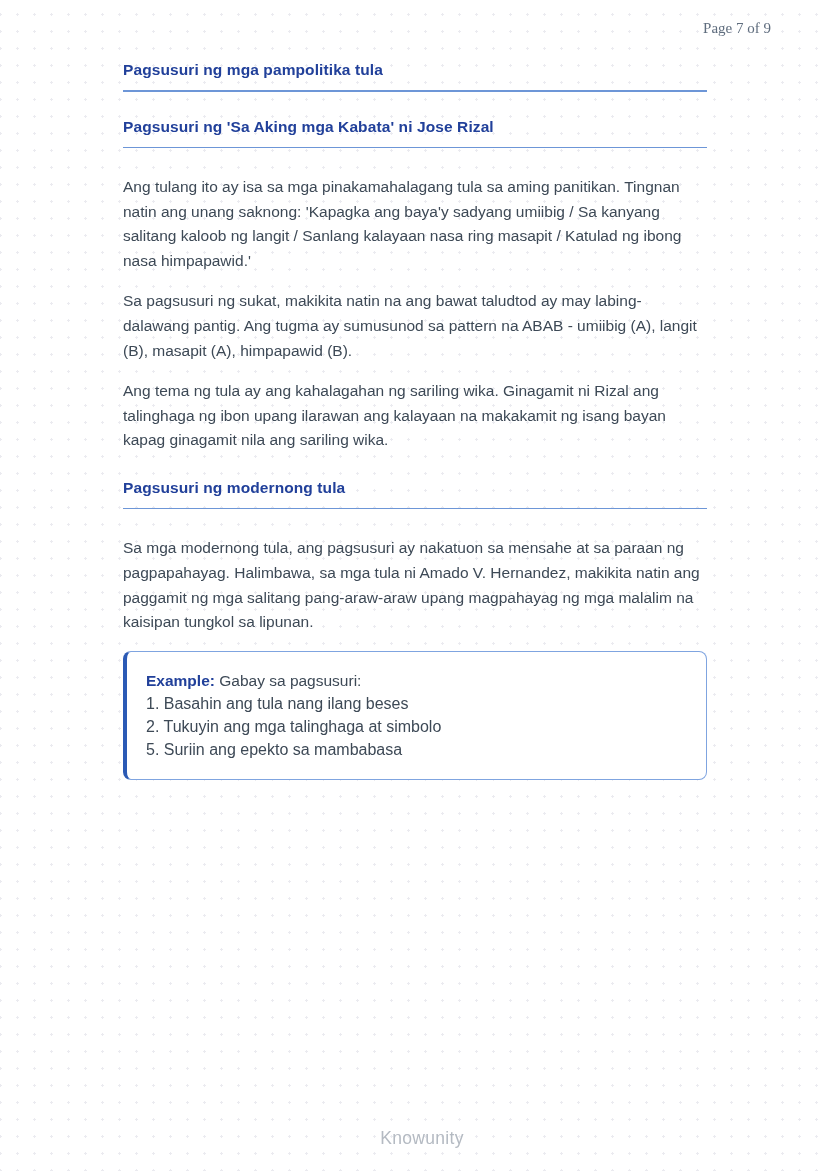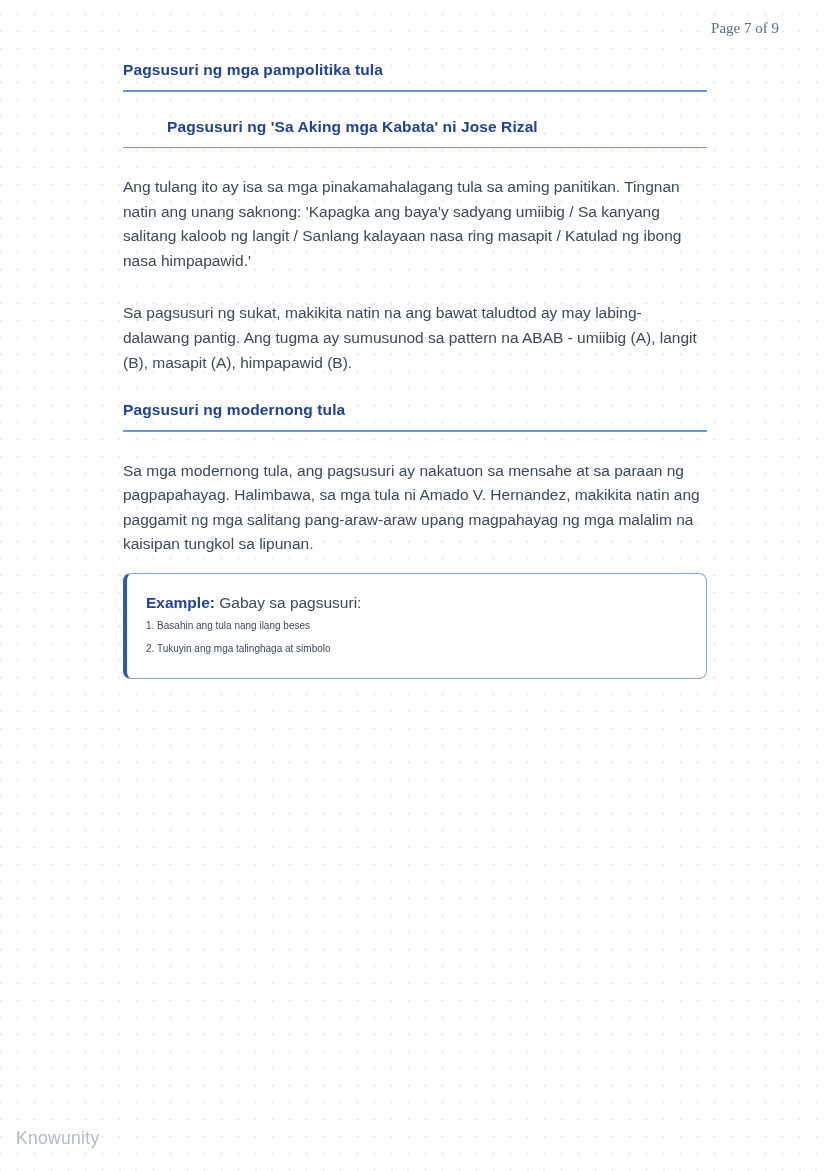--- a/index.html
+++ b/index.html
@@ -17,21 +17,21 @@
     background-color: #ffffff;
     background-image: radial-gradient(circle, #ebebf0 1.1px, transparent 1.1px);
     background-size: 17px 17px;
     background-position: 9px 6px;
     overflow: hidden;
   }
 
   .page-number {
     position: absolute;
     top: 20px;
-    right: 49px;
+    right: 57px;
     font-family: "Liberation Serif", serif;
     font-size: 15px;
     color: #5f6d7e;
     text-align: right;
   }
 
   .content {
     position: absolute;
     top: 0;
     left: 123px;
@@ -47,28 +47,28 @@
     letter-spacing: 0.1px;
   }
 
   .rule {
     width: 100%;
     height: 1.5px;
     background: #6d96d7;
     margin-top: 11px;
   }
 
-  .section-heading.sub { margin-top: 25px; margin-left: 44px; }
+  .section-heading.sub { margin-top: 25px; }
   .section-heading.h3  { margin-top: 25px; }
 
   .para {
     font-size: 15.5px;
     line-height: 24.6px;
     color: #3d4956;
-    margin-top: 28px;
+    margin-top: 16px;
   }
   .para.first { margin-top: 27px; }
 
   .example-box {
     margin-top: 16px;
     width: 100%;
     border: 1px solid #7fa4e0;
     border-left: 4px solid #2b5ab5;
     border-radius: 8px;
     padding: 17px 20px 18px 19px;
@@ -80,30 +80,31 @@
     line-height: 23px;
     color: #3d4956;
   }
 
   .example-label {
     font-weight: bold;
     color: #21409a;
   }
 
   .example-item {
-    font-size: 10px;
+    font-size: 16px;
     line-height: 23px;
     color: #3d4956;
   }
 
   .footer-brand {
     position: absolute;
     top: 1128px;
     left: 16px;
     right: 0;
+    text-align: center;
     font-size: 17.5px;
     letter-spacing: 0.3px;
     color: #b4bac2;
   }
 </style>
 </head>
 <body>
 
 <div class="page">
 
@@ -114,32 +115,34 @@
     <div class="section-heading">Pagsusuri ng mga pampolitika tula</div>
     <div class="rule"></div>
 
     <div class="section-heading sub">Pagsusuri ng 'Sa Aking mga Kabata' ni Jose Rizal</div>
     <div class="rule"></div>
 
     <p class="para first">Ang tulang ito ay isa sa mga pinakamahalagang tula sa aming panitikan. Tingnan natin ang unang saknong: 'Kapagka ang baya'y sadyang umiibig / Sa kanyang salitang kaloob ng langit / Sanlang kalayaan nasa ring masapit / Katulad ng ibong nasa himpapawid.'</p>
 
     <p class="para">Sa pagsusuri ng sukat, makikita natin na ang bawat taludtod ay may labing-dalawang pantig. Ang tugma ay sumusunod sa pattern na ABAB - umiibig (A), langit (B), masapit (A), himpapawid (B).</p>
 
+    <p class="para">Ang tema ng tula ay ang kahalagahan ng sariling wika. Ginagamit ni Rizal ang talinghaga ng ibon upang ilarawan ang kalayaan na makakamit ng isang bayan kapag ginagamit nila ang sariling wika.</p>
 
     <div class="section-heading h3">Pagsusuri ng modernong tula</div>
     <div class="rule"></div>
 
     <p class="para first">Sa mga modernong tula, ang pagsusuri ay nakatuon sa mensahe at sa paraan ng pagpapahayag. Halimbawa, sa mga tula ni Amado V. Hernandez, makikita natin ang paggamit ng mga salitang pang-araw-araw upang magpahayag ng mga malalim na kaisipan tungkol sa lipunan.</p>
 
 
     <div class="example-box">
       <div class="example-line">
         <span class="example-label">Example:</span><span> Gabay sa pagsusuri:</span>
       </div>
       <div class="example-item">1. Basahin ang tula nang ilang beses</div>
       <div class="example-item">2. Tukuyin ang mga talinghaga at simbolo</div>
+      <div class="example-item">5. Suriin ang epekto sa mambabasa</div>
     </div>
 
   </div>
 
   <div class="footer-brand">Knowunity</div>
 
 </div>
 
 </body></html>

